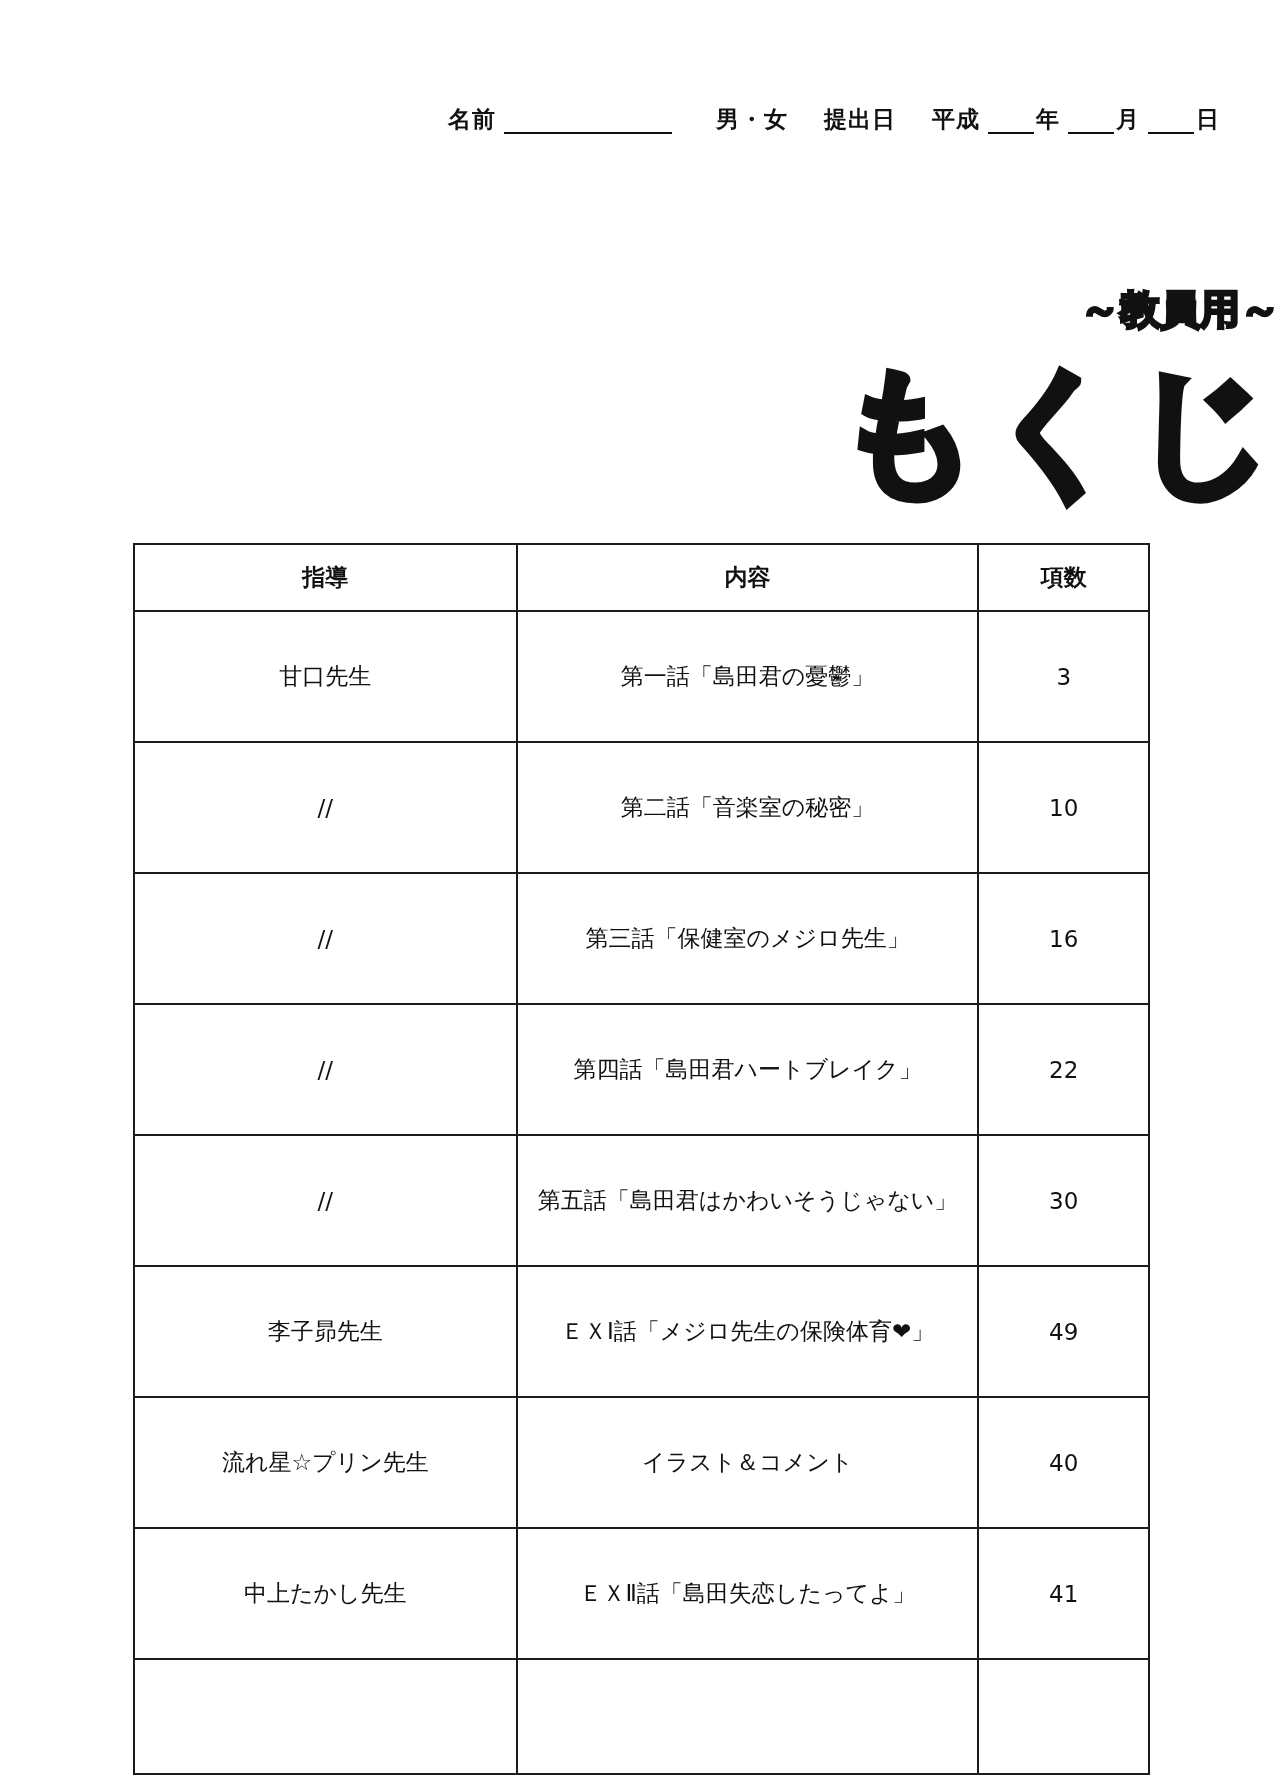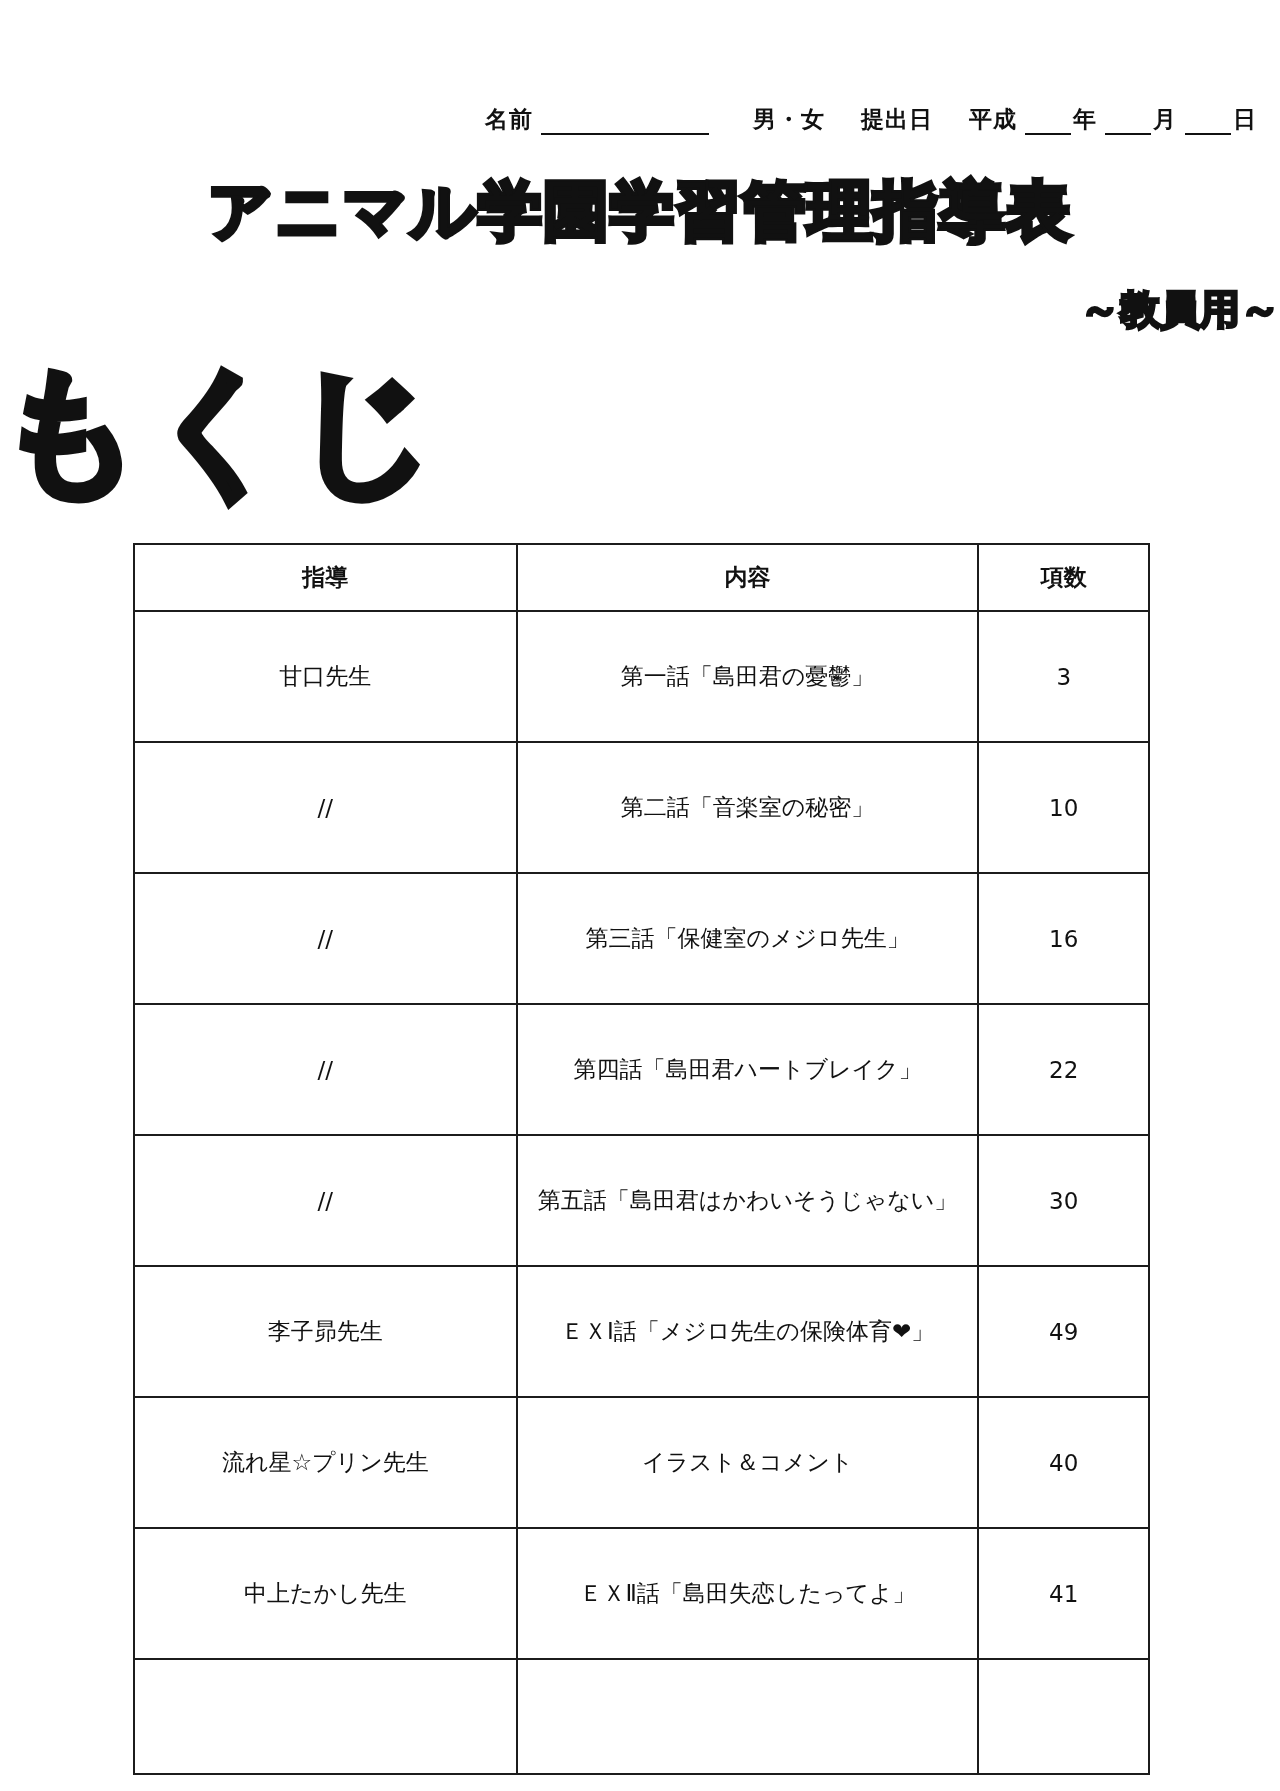--- a/index.html
+++ b/index.html
@@ -12,26 +12,25 @@
     color:#111;
     font-family:"DejaVu Sans","Liberation Sans",sans-serif;
     overflow:hidden;
   }
   
   .form-line{
     position:absolute;
     top:104px;
     left:448px;
     display:flex;
-    align-items:flex-end;
+    align-items:center;
     font-size:23px;
     font-weight:bold;
     white-space:nowrap;
     letter-spacing:1px;
-    margin-left:37px;
   }
   .form-line .seg{margin-right:6px;}
   .gap-lg{margin-left:42px;}
   .gap-md{margin-left:30px;}
   .blank{
     display:inline-block;
     border-bottom:2px solid #111;
     height:26px;
     margin:0 2px;
   }
@@ -59,21 +58,21 @@
     text-align:right;
     font-size:40px;
     font-weight:bold;
     -webkit-text-stroke:3px #111;
   }
   .toc-heading{
     position:absolute;
     top:338px;
     left:0;
     width:100%;
-    text-align:left;
+    text-align:right;
     font-size:138px;
     font-weight:bold;
     letter-spacing:6px;
     -webkit-text-stroke:8px #111;
   }
   
   table.toc{
     position:absolute;
     top:543px;
     left:133px;
@@ -108,21 +107,20 @@
     <span class="seg gap-md">提出日</span>
     <span class="seg gap-md">平成</span>
       <span class="blank w-date"></span>
     <span class="seg">年</span>
       <span class="blank w-date"></span>
     <span class="seg">月</span>
       <span class="blank w-date"></span>
     <span class="seg">日</span>
   </div>
 
-  <h1 class="doc-title">アニマル学園学習管理指導表</h1>
   <div class="doc-subtitle">～教員用～</div>
   <div class="toc-heading">もくじ</div>
 
   <table class="toc">
     <colgroup>
       <col class="c-instructor">
       <col class="c-content">
       <col class="c-page">
     </colgroup>
     <thead>

